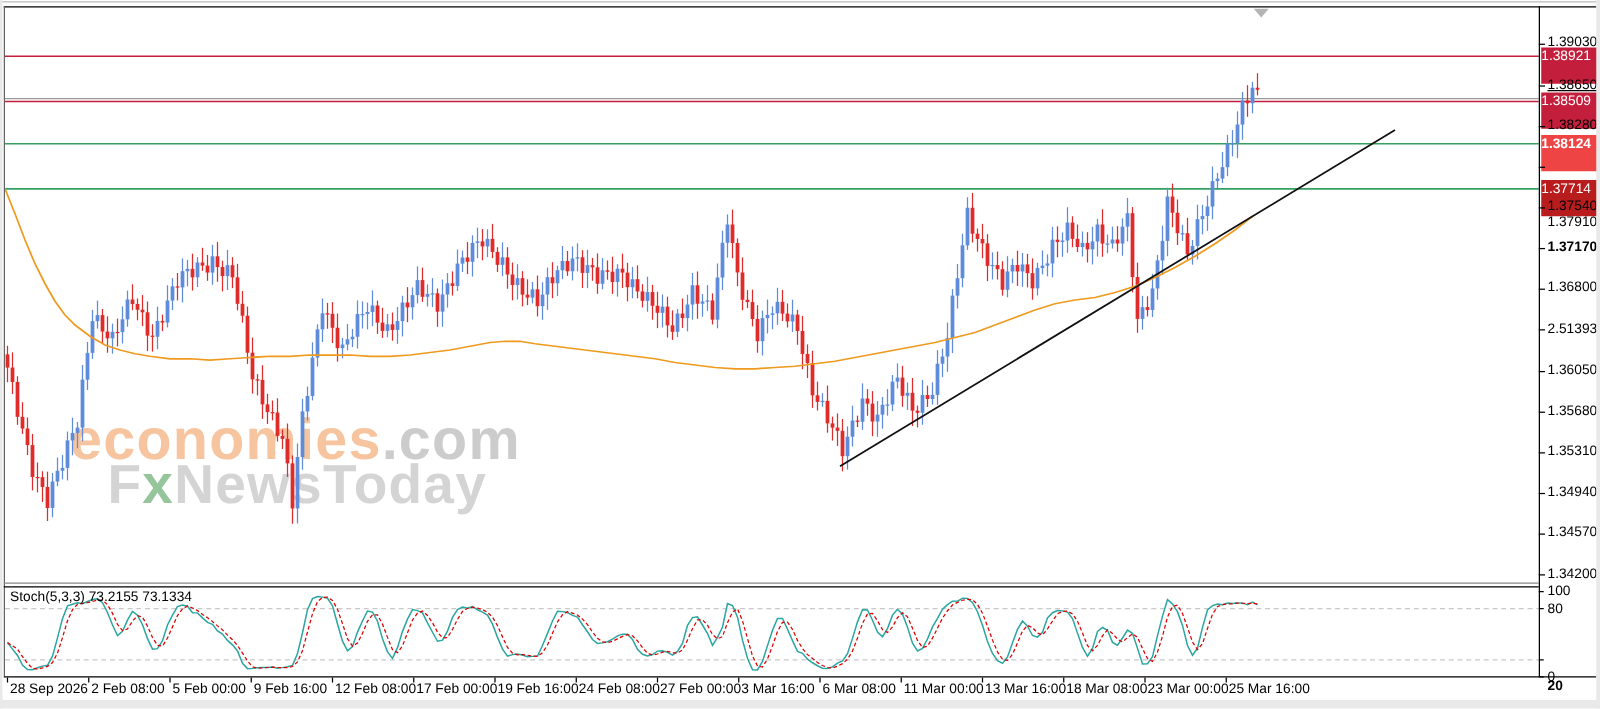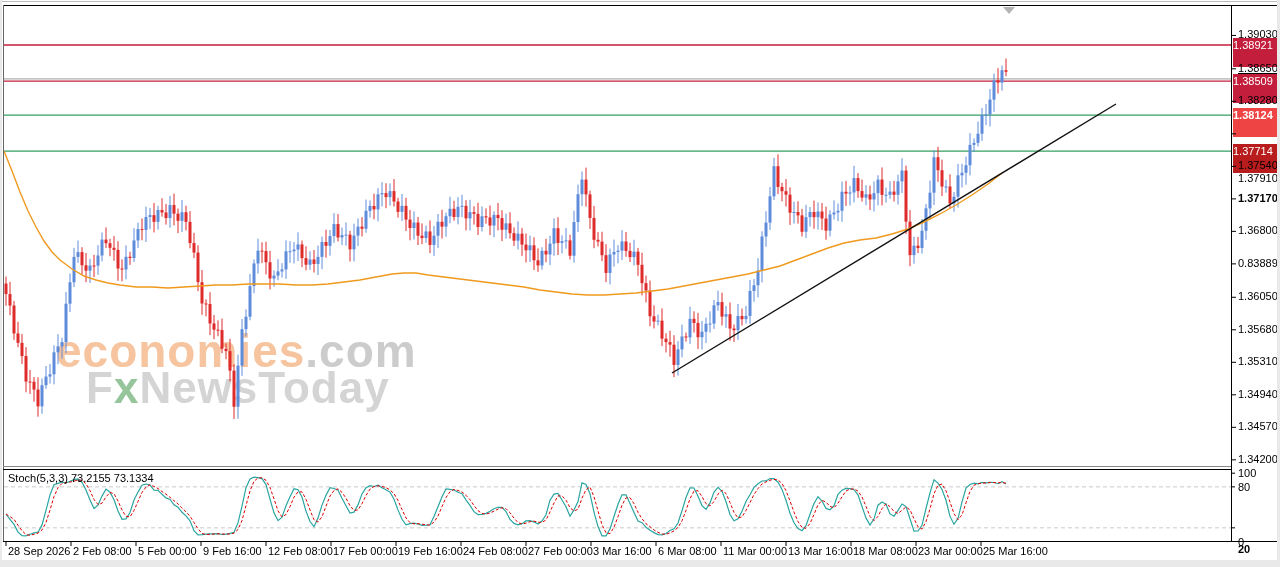--- a/index.html
+++ b/index.html
@@ -593,21 +593,21 @@
   <div class="edge" style="left:0;top:0;width:2px;height:567px;"></div>
   <div class="edge" style="left:1277px;top:0;width:3px;height:567px;"></div>
   <div class="edge" style="left:0;top:560px;width:1280px;height:7px;"></div>
 <div class="lbl axis" style="left: 1238px; top: 28.4222px;">1.39030</div>
     <div class="lbl axis" style="left: 1238px; top: 61.8128px; text-decoration: underline;">1.38650</div>
     <div class="lbl axis" style="left: 1238px; top: 94.3247px;">1.38280</div>
     <div class="lbl axis" style="left: 1238px; top: 126.837px; margin-top: 45px;">1.37910</div>
     <div class="lbl axis" style="left: 1238px; top: 159.348px;">1.37540</div>
     <div class="lbl axis" style="left: 1238px; top: 191.86px; font-weight: bold;">1.37170</div>
     <div class="lbl axis" style="left: 1238px; top: 224.372px;">1.36800</div>
-    <div class="lbl axis" style="left: 1238px; top: 256.884px;">0.83889</div>
+    <div class="lbl axis" style="left: 1238px; top: 256.884px;">2.51393</div>
     <div class="lbl axis" style="left: 1238px; top: 290.275px;">1.36050</div>
     <div class="lbl axis" style="left: 1238px; top: 322.787px;">1.35680</div>
     <div class="lbl axis" style="left: 1238px; top: 355.299px;">1.35310</div>
     <div class="lbl axis" style="left: 1238px; top: 387.81px;">1.34940</div>
     <div class="lbl axis" style="left: 1238px; top: 420.322px;">1.34570</div>
     <div class="lbl axis" style="left: 1238px; top: 452.834px;">1.34200</div>
     <div class="badge" style="top: 38px; background: rgb(196, 30, 61);">1.38921</div>
     <div class="badge" style="top: 74.2024px; background: rgb(196, 30, 61);">1.38509</div>
     <div class="badge" style="top: 108.032px; background: #ef4444; font-weight: bold;">1.38124</div>
     <div class="badge" style="top: 144.059px; background: #b91c1c;">1.37714</div>

